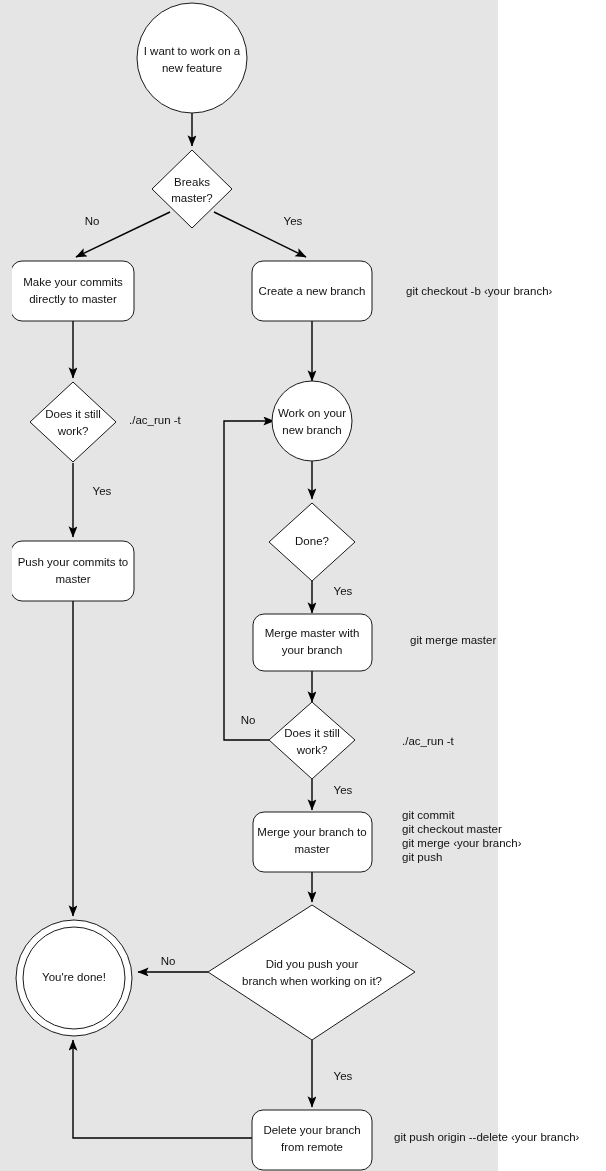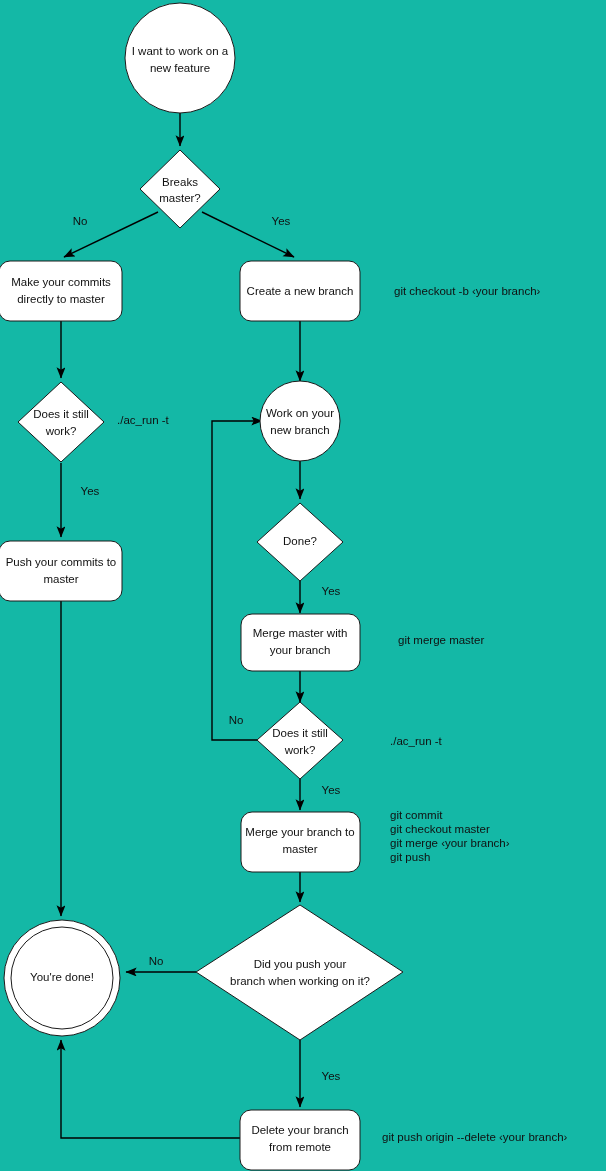--- a/index.html
+++ b/index.html
@@ -9,23 +9,24 @@
     background: #ffffff;
   }
   body {
     font-family: "Liberation Sans", sans-serif;
     width: 606px;
     height: 1171px;
     overflow: hidden;
   }
   #flowchart-root {
     position: relative;
-    width: 606px;
+    width: 486px;
     height: 1171px;
-    background: #14b8a6;
+    background: #e5e5e5;
+    padding-left: 12px;
   }
   svg#flow-svg {
     display: block;
     width: 606px;
     height: 1171px;
   }
   .shape-outline-thin {
     fill: #ffffff;
     stroke: #1a1a1a;
     stroke-width: 1;

